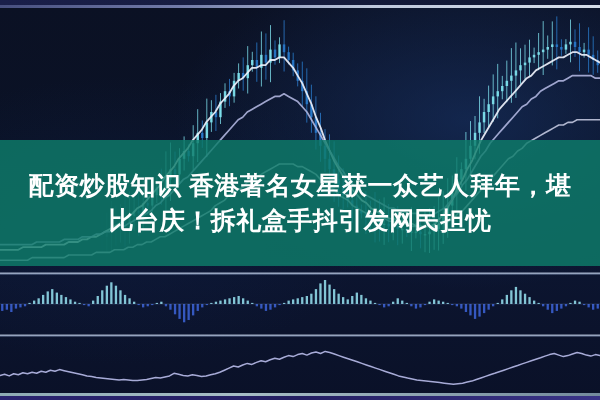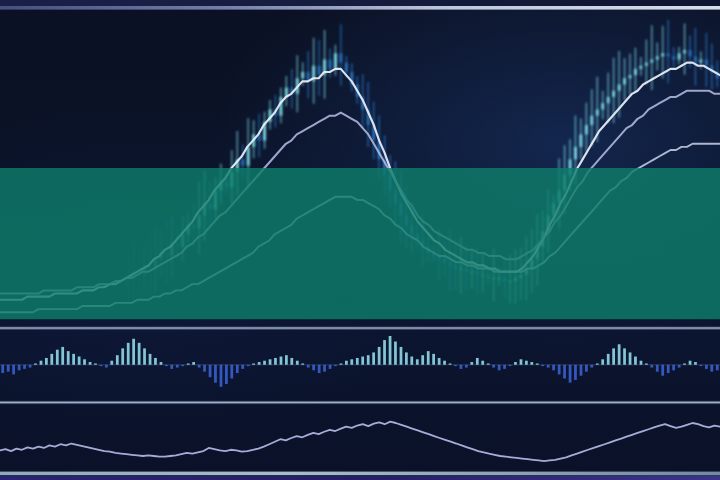--- a/index.html
+++ b/index.html
@@ -475,15 +475,17 @@
   </svg>
 
   <div class="top-rule-dark"></div>
   <div class="top-rule"></div>
   <div class="panel-sep" style="top:272px;"></div>
   <div class="panel-sep" style="top:334px;"></div>
   <div class="bottom-rule"></div>
   <div class="bottom-rule-dark"></div>
 
   <div id="headline-banner">
+    <div class="headline-line">配资炒股知识 香港著名女星获一众艺人拜年，堪</div>
+    <div class="headline-line">比台庆！拆礼盒手抖引发网民担忧</div>
   </div>
 
 </div>
 
 </body></html>

